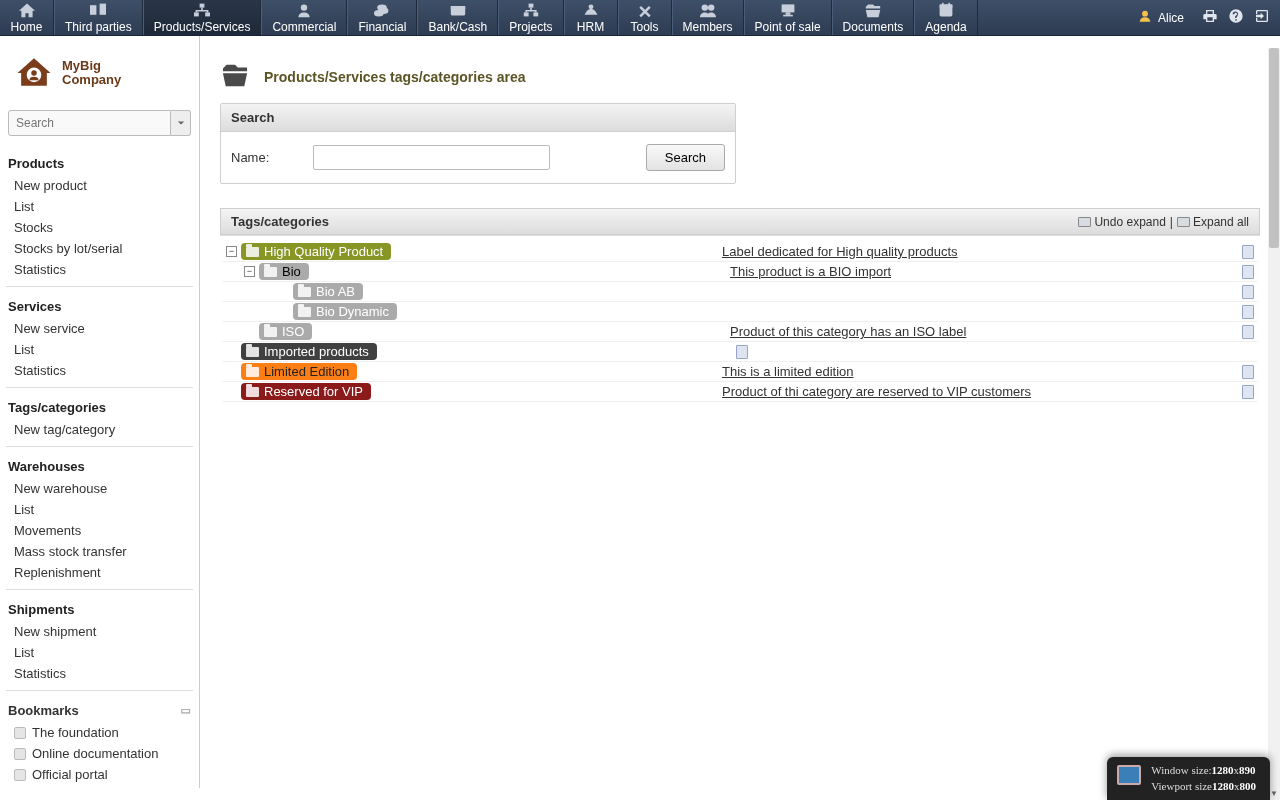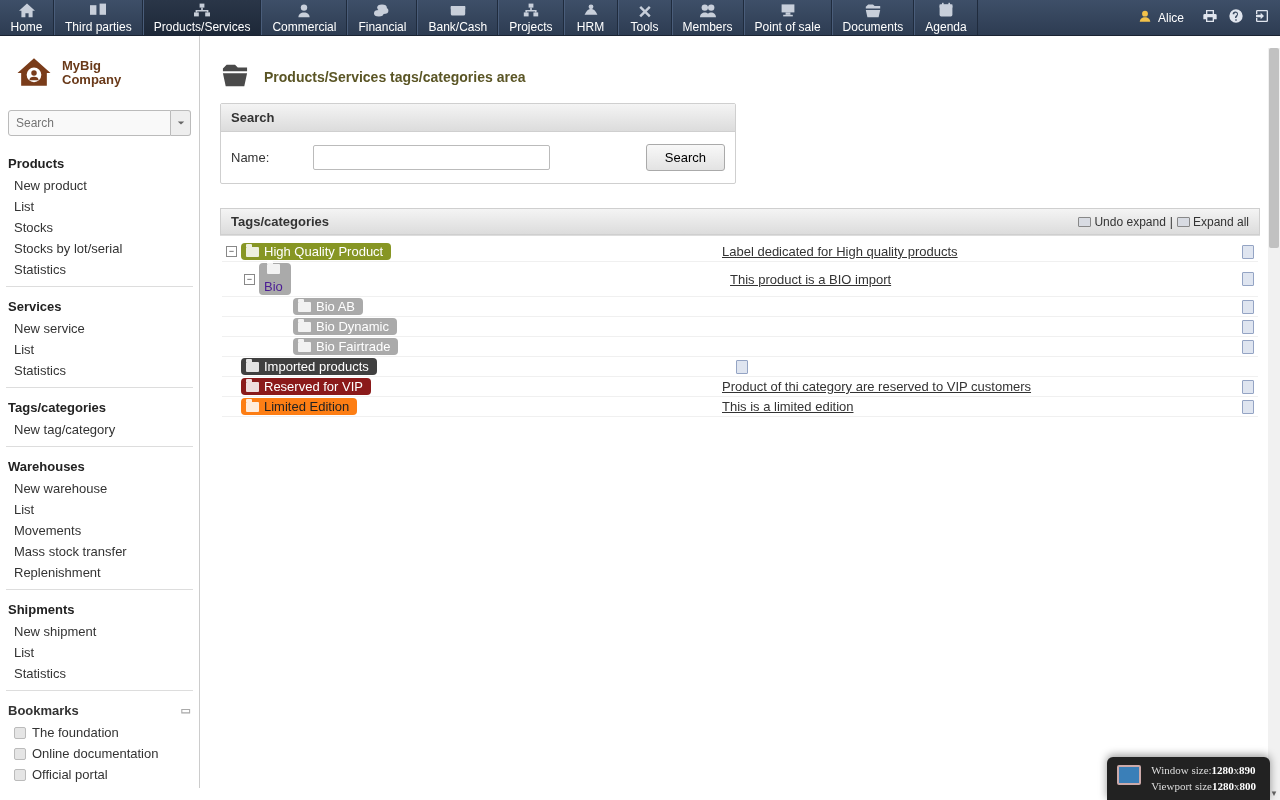--- a/index.html
+++ b/index.html
@@ -341,21 +341,21 @@
             </span>
           </div>
           <div class="tree-desc">Label dedicated for High quality products</div>
           <div class="tree-move">
             <span class="move-handle"></span>
           </div>
         </div>
         <div class="tree-row">
           <div class="tree-left indent-1">
             <span class="expander">−</span>
-            <span class="tag-pill" style="background: rgb(170, 170, 170); color: #4c1d95; flex-direction: column;">
+            <span class="tag-pill" style="background: rgb(170, 170, 170); color: #000000;">
               <span class="folder"></span>
               <span>Bio</span>
             </span>
           </div>
           <div class="tree-desc" style="padding-left: 8px;">This product is a BIO import</div>
           <div class="tree-move">
             <span class="move-handle"></span>
           </div>
         </div>
         <div class="tree-row">
@@ -378,66 +378,66 @@
               <span class="folder"></span>
               <span>Bio Dynamic</span>
             </span>
           </div>
           <div class="tree-desc" style="padding-left: 8px;"></div>
           <div class="tree-move">
             <span class="move-handle"></span>
           </div>
         </div>
         <div class="tree-row">
-          <div class="tree-left indent-2">
+          <div class="tree-left indent-1">
             <span style="width: 15px; display: inline-block;"></span>
             <span class="tag-pill" style="background: rgb(170, 170, 170); color: rgb(255, 255, 255);">
               <span class="folder"></span>
-              <span>Bio Fairtrade</span>
-            </span>
-          </div>
-          <div class="tree-desc" style="padding-left: 8px;"></div>
+              <span>ISO</span>
+            </span>
+          </div>
+          <div class="tree-desc" style="padding-left: 8px;">Product of this category has an ISO label</div>
           <div class="tree-move">
             <span class="move-handle"></span>
           </div>
         </div>
         <div class="tree-row">
           <div class="tree-left indent-0">
             <span style="width: 15px; display: inline-block;"></span>
             <span class="tag-pill" style="background: #404040; color: rgb(255, 255, 255); justify-content: flex-end;">
               <span class="folder"></span>
               <span>Imported products</span>
             </span>
           </div>
           <div class="tree-move">
             <span class="move-handle"></span>
           </div>
         </div>
         <div class="tree-row">
           <div class="tree-left indent-0">
             <span style="width: 15px; display: inline-block;"></span>
+            <span class="tag-pill" style="background: rgb(253, 126, 20); color: rgb(34, 34, 34);">
+              <span class="folder"></span>
+              <span>Limited Edition</span>
+            </span>
+          </div>
+          <div class="tree-desc">This is a limited edition</div>
+          <div class="tree-move">
+            <span class="move-handle"></span>
+          </div>
+        </div>
+        <div class="tree-row">
+          <div class="tree-left indent-0">
+            <span style="width: 15px; display: inline-block;"></span>
             <span class="tag-pill" style="background: rgb(139, 26, 26); color: rgb(255, 255, 255);">
               <span class="folder"></span>
               <span>Reserved for VIP</span>
             </span>
           </div>
           <div class="tree-desc">Product of thi category are reserved to VIP customers</div>
-          <div class="tree-move">
-            <span class="move-handle"></span>
-          </div>
-        </div>
-        <div class="tree-row">
-          <div class="tree-left indent-0">
-            <span style="width: 15px; display: inline-block;"></span>
-            <span class="tag-pill" style="background: rgb(253, 126, 20); color: rgb(34, 34, 34);">
-              <span class="folder"></span>
-              <span>Limited Edition</span>
-            </span>
-          </div>
-          <div class="tree-desc">This is a limited edition</div>
           <div class="tree-move">
             <span class="move-handle"></span>
           </div>
         </div>
       </div>
   </div>
 </div>
 
 <div class="scrollbar-fake">
   <div class="thumb"></div>

